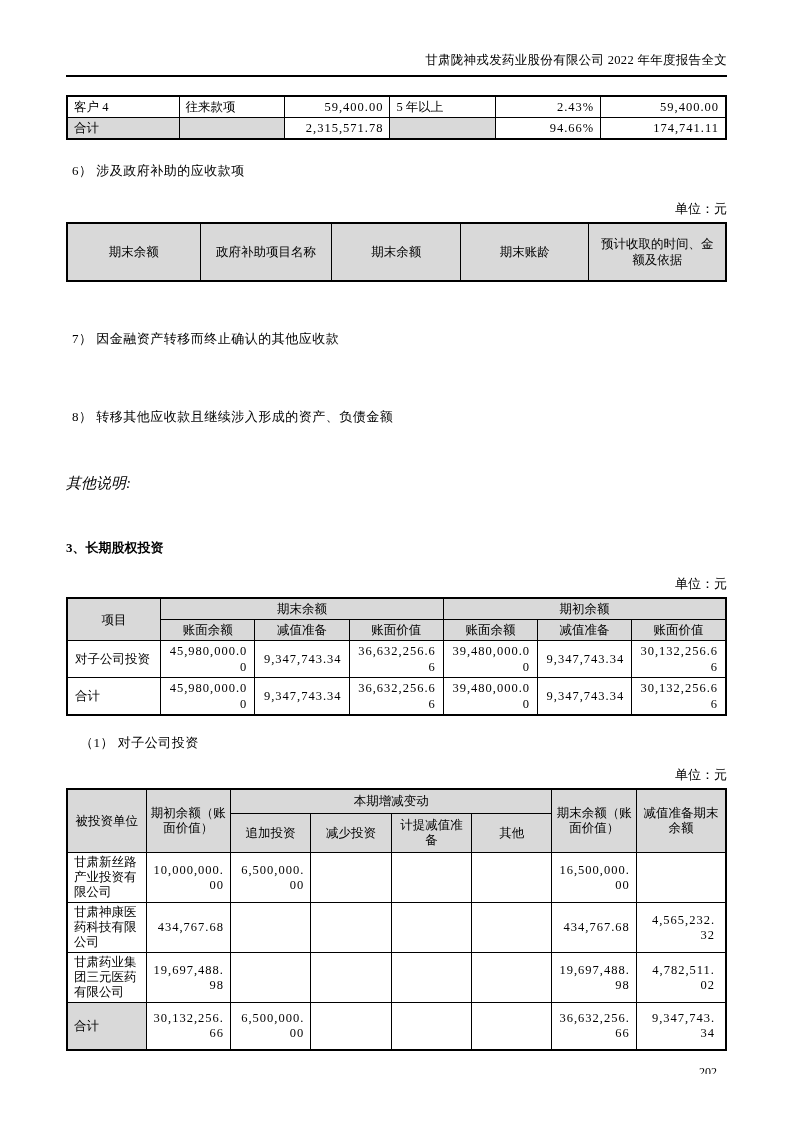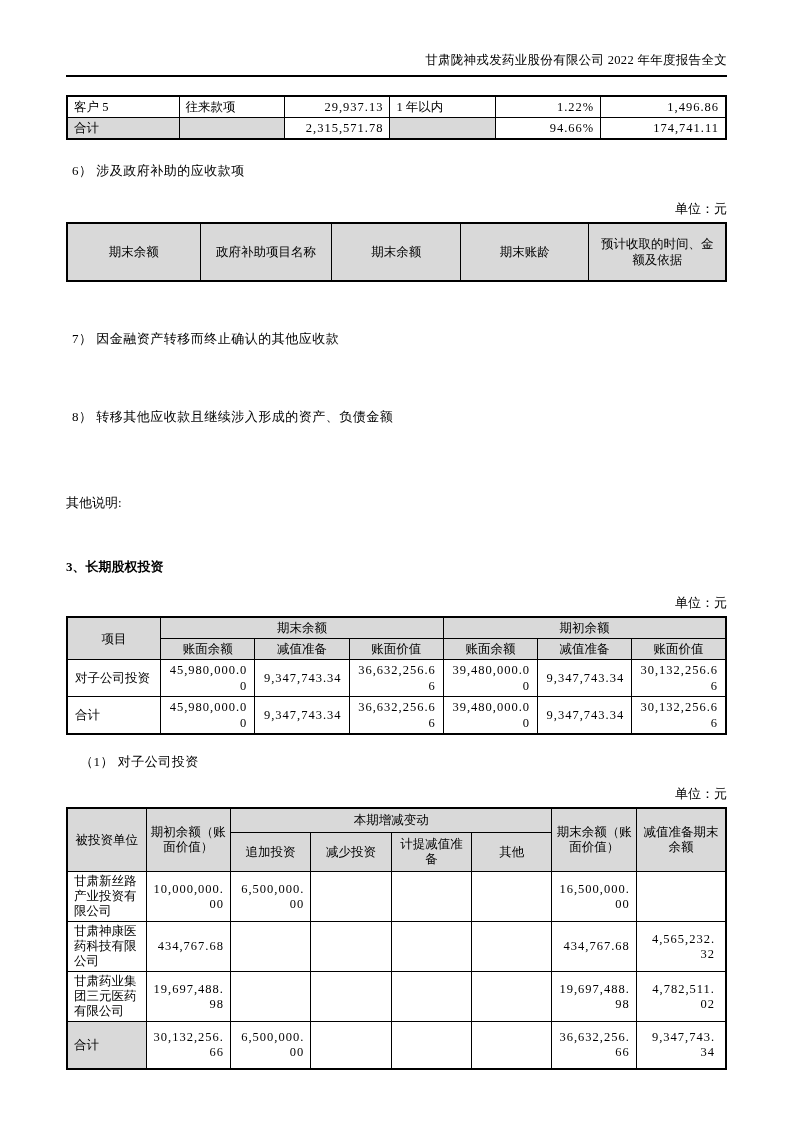--- a/index.html
+++ b/index.html
@@ -15,21 +15,21 @@
   .tc { text-align:center; }
   .num { text-align:right; word-break:break-all; letter-spacing:1px; }
 
   .t-top { margin-top:18px; }
   .t-top td { height:21px; }
 
   .h2 { font-size:13px; font-weight:normal; letter-spacing:0.5px; padding-left:6px; }
   .s6 { margin-top:22px; }
   .s7 { margin-top:48px; }
   .s8 { margin-top:60px; }
-  .note { margin-top:68px; font-size:13px; }
+  .note { margin-top:48px; font-size:15px;font-style:italic; }
   .h1 { margin-top:46px; font-size:13px; font-weight:bold; padding-left:0; }
   .s31 { margin-top:18px; padding-left:14px; }
 
   .unit { text-align:right; font-size:13px; line-height:16px; }
   .u1 { margin-top:21px; margin-bottom:5px; }
   .u2 { margin-top:19px; margin-bottom:5px; }
   .u3 { margin-top:15px; margin-bottom:5px; }
 
   .t-gov td { padding:12px 6px; }
 
@@ -54,26 +54,26 @@
     <colgroup>
         <col style="width:17%">
         <col style="width:16%">
         <col style="width:16%">
         <col style="width:16%">
         <col style="width:16%">
         <col style="width:19%">
       </colgroup>
     <tbody>
       <tr>
-        <td>客户 5</td>
+        <td>客户 4</td>
         <td>往来款项</td>
-        <td class="num">29,937.13</td>
-        <td>1 年以内</td>
-        <td class="num">1.22%</td>
-        <td class="num">1,496.86</td>
+        <td class="num">59,400.00</td>
+        <td>5 年以上</td>
+        <td class="num">2.43%</td>
+        <td class="num">59,400.00</td>
       </tr>
       <tr>
         <td class="gray">合计</td>
         <td class="gray"></td>
         <td class="num">2,315,571.78</td>
         <td class="gray"></td>
         <td class="num">94.66%</td>
         <td class="num">174,741.11</td>
       </tr>
     </tbody>

